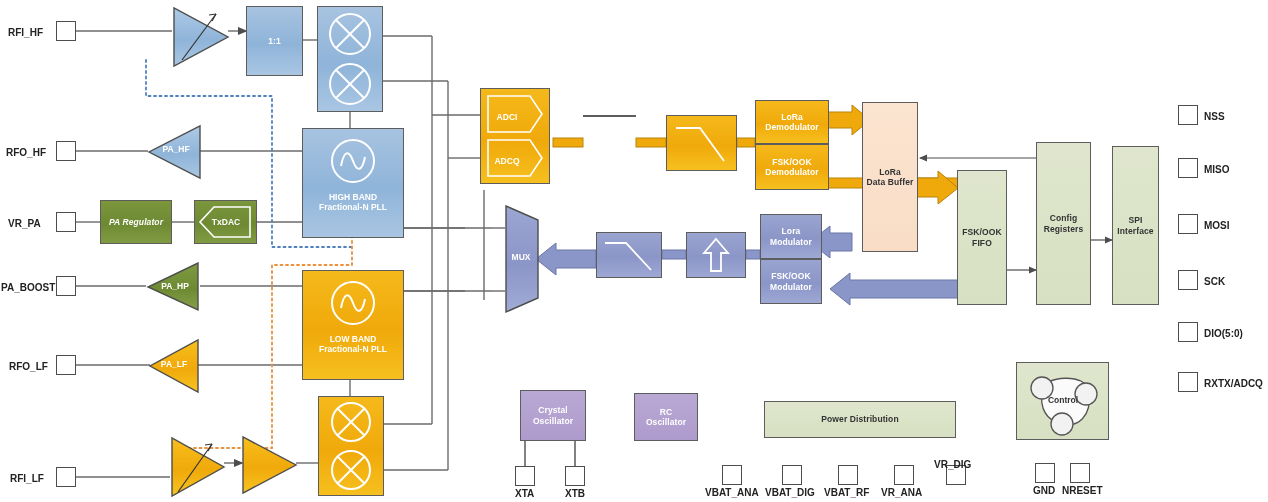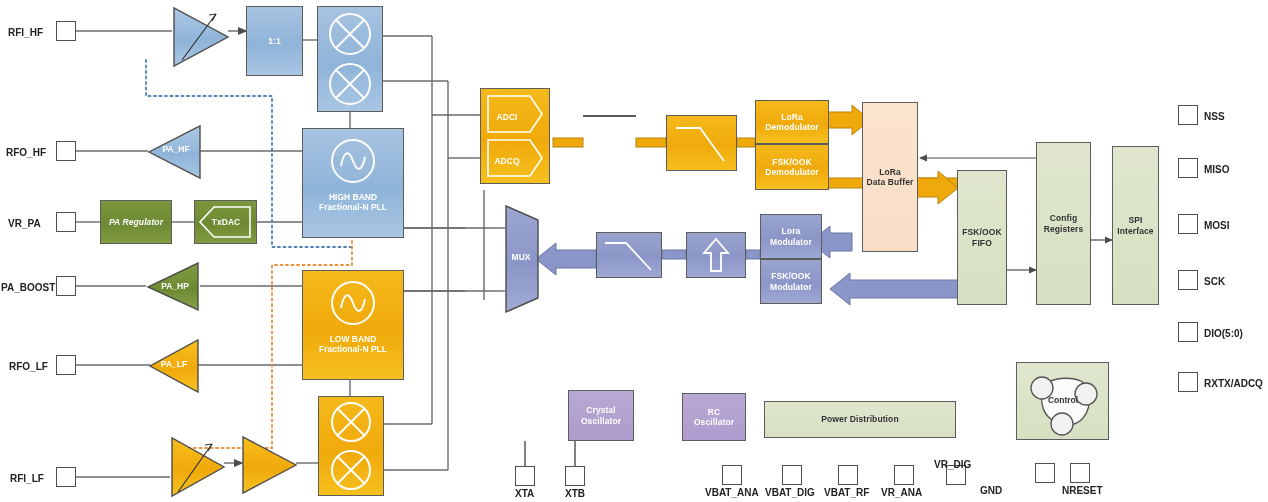--- a/index.html
+++ b/index.html
@@ -13,21 +13,21 @@
        font-size:8.5px;line-height:1.18;font-weight:bold;color:#fff;
        letter-spacing:.1px;}
 
   
   .blue   {background:linear-gradient(180deg,#a7c3e0 0%,#8fb4d9 55%,#a9c6e3 100%);}
   .yellow {background:linear-gradient(180deg,#f5b91b 0%,#f0a90a 55%,#f6c01f 100%);}
   .green  {background:linear-gradient(180deg,#7b963c 0%,#6d8a33 55%,#819b42 100%);font-style:italic;}
   .periw  {background:linear-gradient(180deg,#9aa4d0 0%,#8b96c8 55%,#9ea8d4 100%);}
   .peach  {background:linear-gradient(180deg,#fbe4d0 0%,#f9ddc6 100%);color:#333;}
   .sage   {background:linear-gradient(180deg,#dfe6cd 0%,#d7e0c2 100%);color:#333;}
-  .purple {background:linear-gradient(180deg,#b9a8d4 0%,#ae9bcd 100%);color:#fff;margin-left:48px;}
+  .purple {background:linear-gradient(180deg,#b9a8d4 0%,#ae9bcd 100%);color:#fff;}
 
   
   .pin{position:absolute;width:20px;height:20px;box-sizing:border-box;
        border:1.6px solid #4d4d4d;background:#fff;}
   .pinlabel{position:absolute;font-size:10px;font-weight:bold;color:#222;
             white-space:nowrap;}
   .svgl{position:absolute;left:0;top:0;pointer-events:none;}
 
   .lbl-inner{position:absolute;font-size:8.5px;font-weight:bold;color:#fff;
              text-align:center;white-space:pre-line;line-height:1.2;}
@@ -407,17 +407,17 @@
   <div class="box sage" style="left:1016px;top:362px;width:93px;height:78px"></div>
   <svg class="abs" style="left:1016px;top:362px" width="93" height="78">
     <path d="M26,28 C26,14 72,10 73,30 C76,54 62,66 46,62 C28,58 24,44 26,28 Z" fill="#fbfbfb" stroke="#555" stroke-width="1.3"></path>
     <circle cx="26" cy="26" r="11" fill="#f2f2f2" stroke="#555" stroke-width="1.3"></circle>
     <circle cx="70" cy="32" r="11" fill="#f2f2f2" stroke="#555" stroke-width="1.3"></circle>
     <circle cx="46" cy="62" r="11" fill="#f2f2f2" stroke="#555" stroke-width="1.3"></circle>
   </svg>
   <div class="lbl-inner lbl-dark" style="left:1024px;top:395px;width:78px">Control</div>
 
   <div class="pin" style="left:1035px;top:463px"></div>
-  <div class="pinlabel" style="left:980px;top:485px">GND</div>
+  <div class="pinlabel" style="left:1033px;top:485px">GND</div>
   <div class="pin" style="left:1070px;top:463px"></div>
   <div class="pinlabel" style="left:1062px;top:485px">NRESET</div>
 
 </div>
 
 </body></html>

